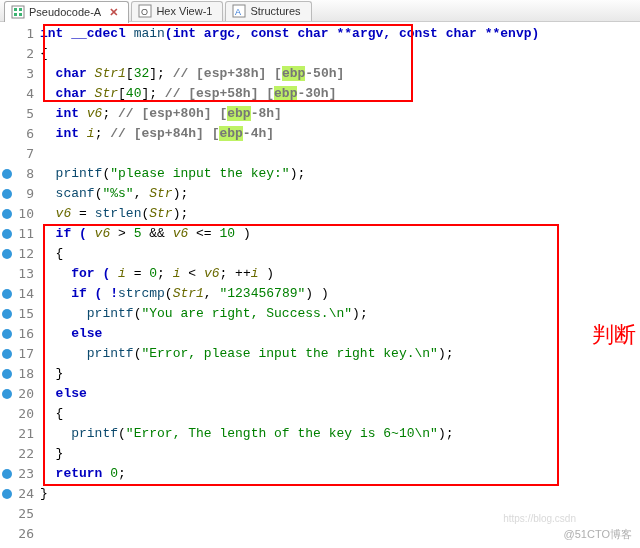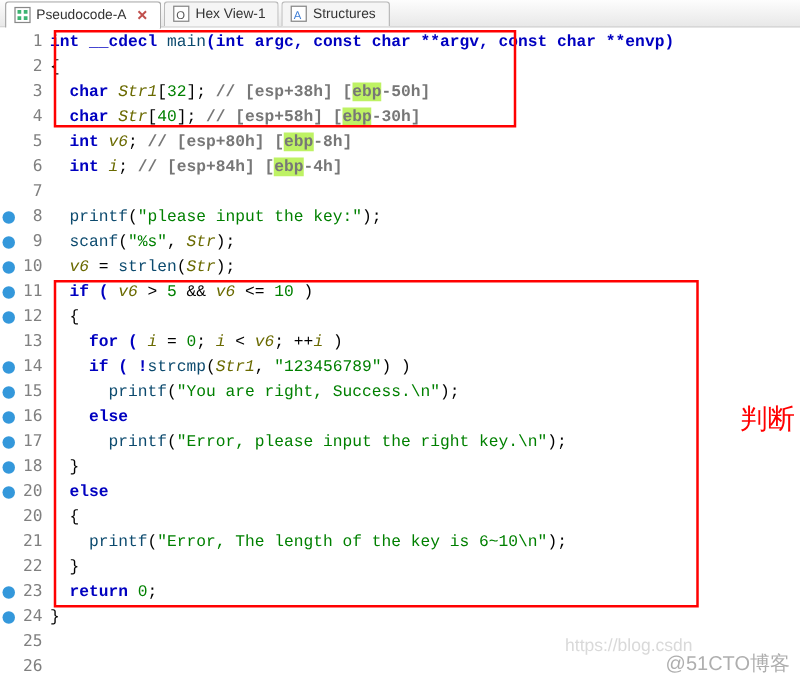--- a/index.html
+++ b/index.html
@@ -20,22 +20,22 @@
   .ty { color:#0000c0; font-weight:bold;margin-top:16px; }
   .fn { color:#0c4a6e;text-align:right; }
   .str { color:#008000; }
   .num { color:#008000; }
   .cmt { color:#777;font-weight:bold; }
   .var { color:#6a6a00; font-style:italic; }
   .hl { background:#bef264; }
   .box1 { position:absolute; border:2px solid red; left:43px; top:24px; width:370px; height:78px; pointer-events:none; }
   .box2 { position:absolute; border:2px solid red; left:43px; top:224px; width:516px; height:262px; pointer-events:none; }
   .annot { position:absolute; left:592px; top:320px; color:red; font-family:"SimSun","Microsoft YaHei",sans-serif; font-size:22px; }
-  .wm { position:absolute; right:8px; bottom:6px; color:rgba(120,120,120,0.6); font-family:"Microsoft YaHei",sans-serif; font-size:16px; }
-  .wm2 { position:absolute; right:86px; bottom:24px; color:rgba(180,180,180,0.5); font-family:Arial,sans-serif; font-size:14px; }
+  .wm { position:absolute; right:8px; bottom:6px; color:rgba(120,120,120,0.6); font-family:"Microsoft YaHei",sans-serif; font-size:11px; }
+  .wm2 { position:absolute; right:64px; bottom:24px; color:rgba(180,180,180,0.5); font-family:Arial,sans-serif; font-size:10px; }
 </style>
 </head>
 <body>
 <div class="app">
 
 <div class="tabs">
   <div class="tab active">
     <span class="ticon">
           <svg width="14" height="14">
             <rect x="1" y="1" width="12" height="12" fill="#fff" stroke="#888"></rect>

